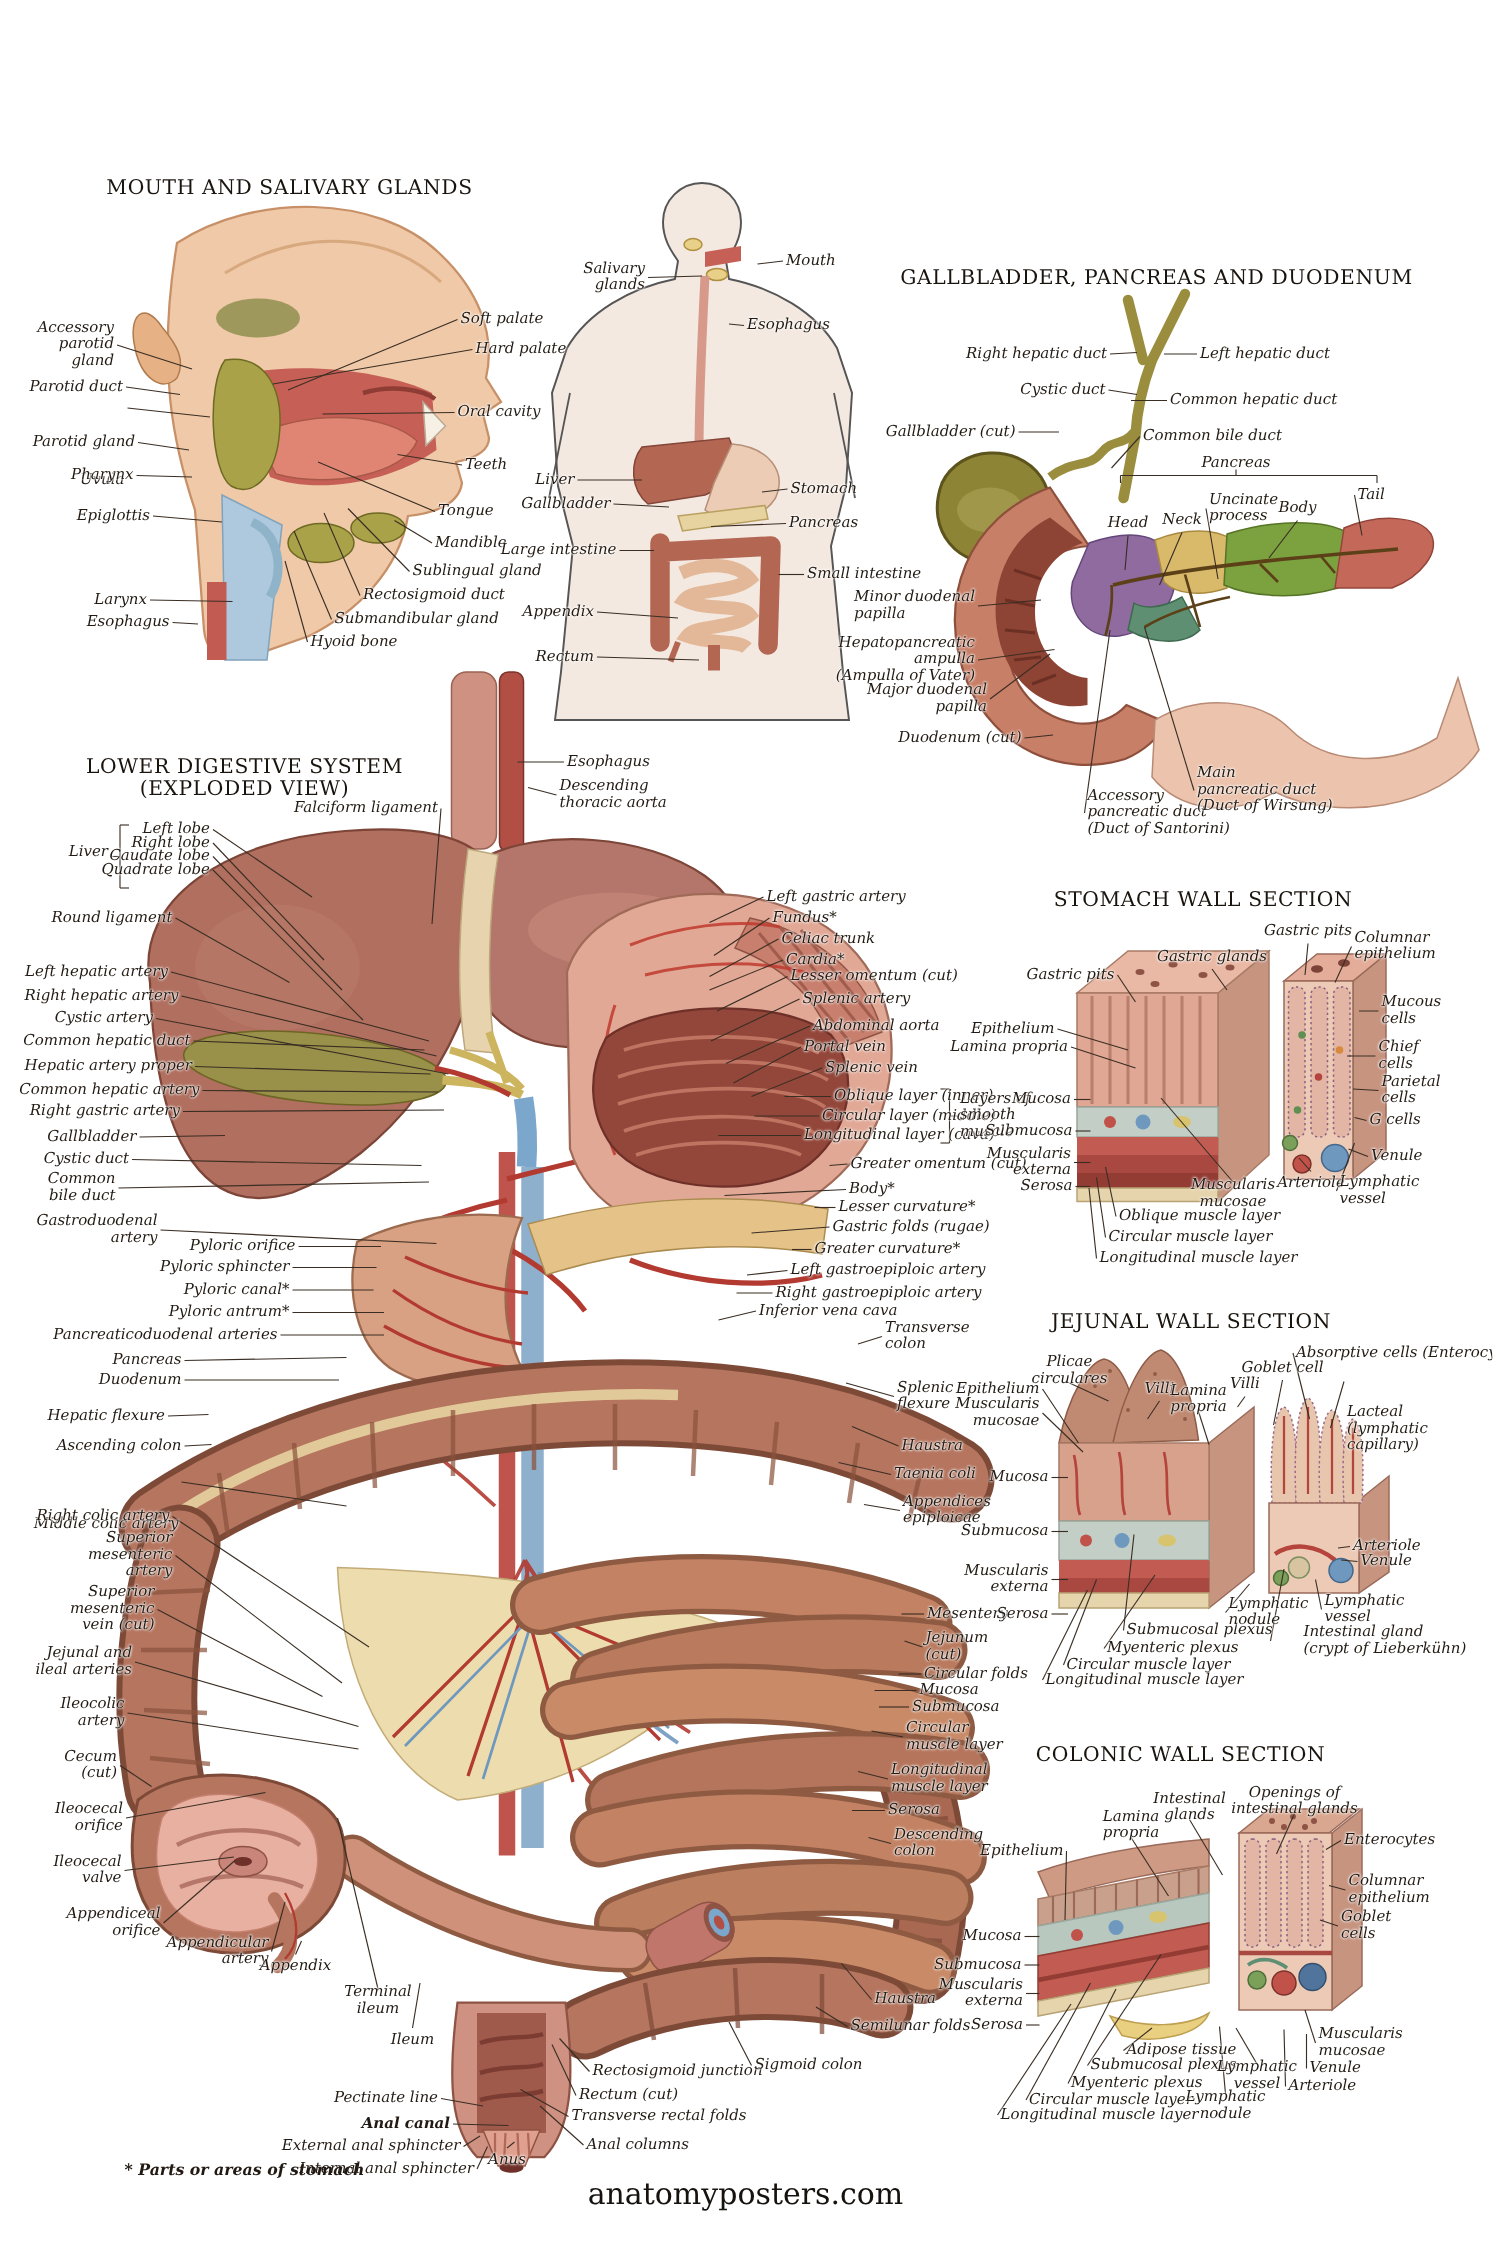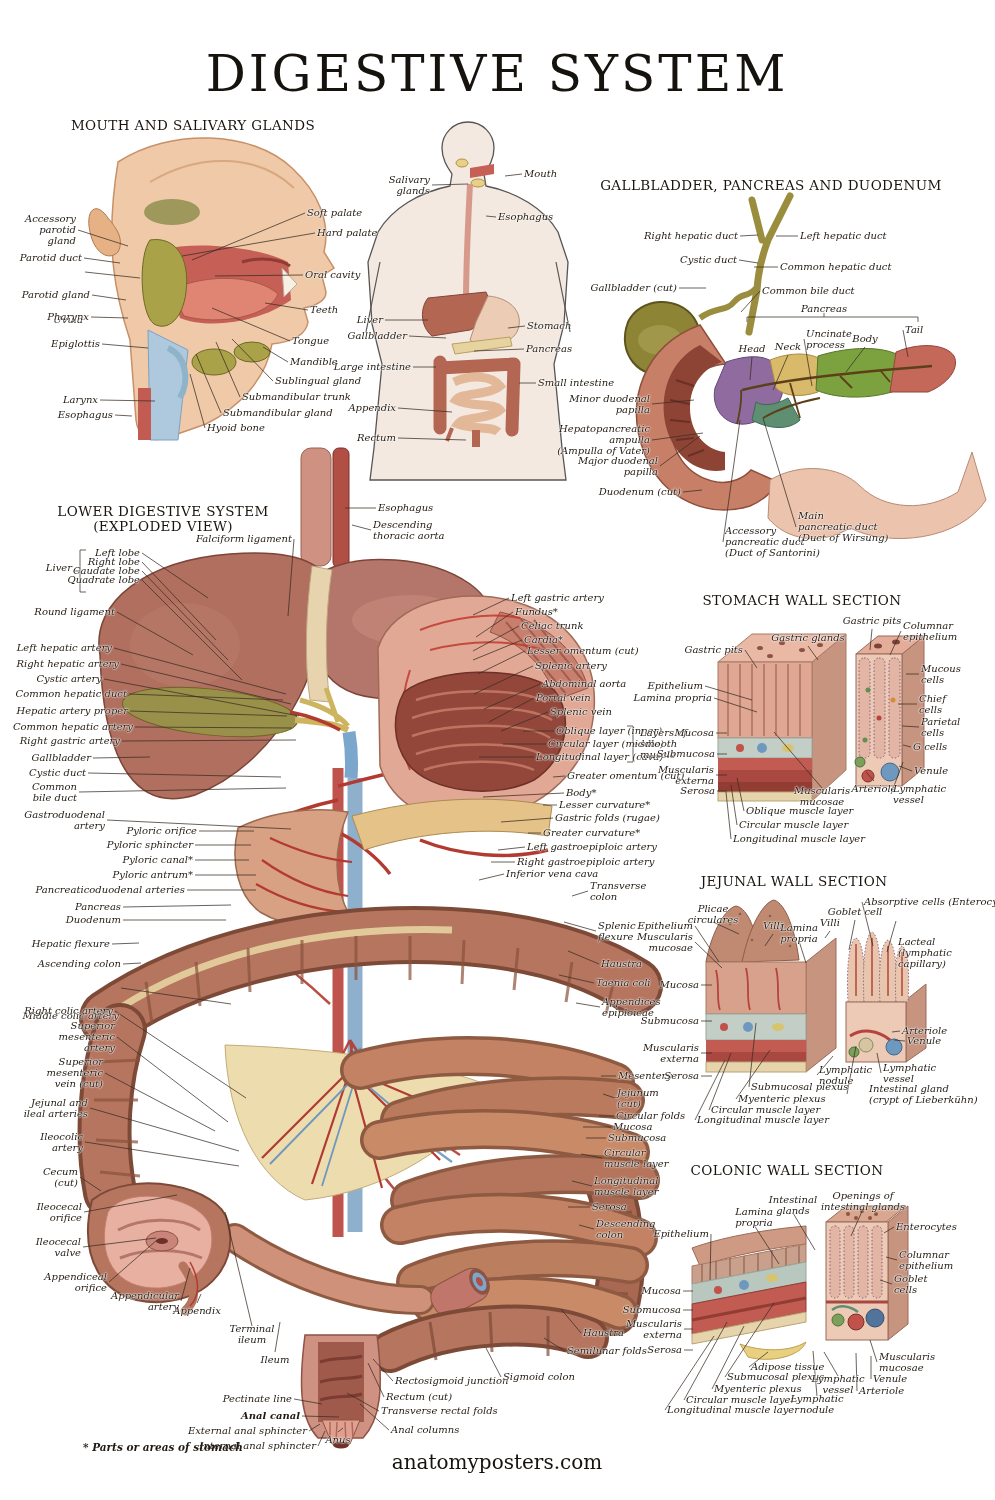--- a/index.html
+++ b/index.html
@@ -549,21 +549,21 @@
       <div class="lbl" style="top: 344px; right: 895px; text-align: right; transform: translateY(-50%);">Epiglottis</div>
       <div class="lbl" style="top: 400px; right: 897px; text-align: right; transform: translateY(-50%);">Larynx</div>
       <div class="lbl" style="top: 415px; right: 882px; text-align: right; transform: translateY(-50%);">Esophagus</div>
       <div class="lbl" style="top: 213px; left: 307px; transform: translateY(-50%);">Soft palate</div>
       <div class="lbl" style="top: 233px; left: 317px; transform: translateY(-50%);">Hard palate</div>
       <div class="lbl" style="top: 275px; left: 305px; transform: translateY(-50%);">Oral cavity</div>
       <div class="lbl" style="top: 310px; left: 310px; transform: translateY(-50%);">Teeth</div>
       <div class="lbl" style="top: 341px; left: 292px; transform: translateY(-50%);">Tongue</div>
       <div class="lbl" style="top: 362px; left: 290px; transform: translateY(-50%);">Mandible</div>
       <div class="lbl" style="top: 381px; left: 275px; transform: translateY(-50%);">Sublingual gland</div>
-      <div class="lbl" style="top: 397px; left: 242px; transform: translateY(-50%);">Submandibular trunk</div>
+      <div class="lbl" style="top: 397px; left: 242px; transform: translateY(-50%);">Rectosigmoid duct</div>
       <div class="lbl" style="top: 413px; left: 223px; transform: translateY(-50%);">Submandibular gland</div>
       <div class="lbl" style="top: 428px; left: 207px; transform: translateY(-50%);">Hyoid bone</div>
       <div class="lbl" style="top: 185px; right: 565px; text-align: right; transform: translateY(-50%);">Salivary<br>glands</div>
       <div class="lbl" style="top: 174px; left: 524px; transform: translateY(-50%);">Mouth</div>
       <div class="lbl" style="top: 217px; left: 498px; transform: translateY(-50%);">Esophagus</div>
       <div class="lbl" style="top: 320px; right: 612px; text-align: right; transform: translateY(-50%);">Liver</div>
       <div class="lbl" style="top: 336px; right: 588px; text-align: right; transform: translateY(-50%);">Gallbladder</div>
       <div class="lbl" style="top: 367px; right: 584px; text-align: right; transform: translateY(-50%);">Large intestine</div>
       <div class="lbl" style="top: 408px; right: 599px; text-align: right; transform: translateY(-50%);">Appendix</div>
       <div class="lbl" style="top: 438px; right: 599px; text-align: right; transform: translateY(-50%);">Rectum</div>
@@ -575,21 +575,21 @@
       <div class="lbl" style="top: 260px; right: 258px; text-align: right; transform: translateY(-50%);">Cystic duct</div>
       <div class="lbl" style="top: 267px; left: 780px; transform: translateY(-50%);">Common hepatic duct</div>
       <div class="lbl" style="top: 288px; right: 318px; text-align: right; transform: translateY(-50%);">Gallbladder (cut)</div>
       <div class="lbl" style="top: 291px; left: 762px; transform: translateY(-50%);">Common bile duct</div>
       <div class="lbl" style="top: 309px; left: 824px; text-align: center; transform: translate(-50%, -50%);">Pancreas</div>
       <div class="lbl" style="top: 349px; left: 752px; text-align: center; transform: translate(-50%, -50%);">Head</div>
       <div class="lbl" style="top: 347px; left: 788px; text-align: center; transform: translate(-50%, -50%);">Neck</div>
       <div class="lbl" style="top: 339px; left: 806px; transform: translateY(-50%);">Uncinate<br>process</div>
       <div class="lbl" style="top: 339px; left: 865px; text-align: left; transform: translate(-50%, -50%);">Body</div>
       <div class="lbl" style="top: 330px; left: 905px; transform: translateY(-50%);">Tail</div>
-      <div class="lbl" style="top: 404px; right: 345px; text-align: right; transform: translateY(-50%);">Minor duodenal<br>papilla</div>
+      <div class="lbl" style="top: 404px; right: 345px; transform: translateY(-50%);">Minor duodenal<br>papilla</div>
       <div class="lbl" style="top: 440px; right: 345px; text-align: right; transform: translateY(-50%);">Hepatopancreatic<br>ampulla<br>(Ampulla of Vater)</div>
       <div class="lbl" style="top: 466px; right: 337px; text-align: right; transform: translateY(-50%);">Major duodenal<br>papilla</div>
       <div class="lbl" style="top: 492px; right: 314px; text-align: right; transform: translateY(-50%);">Duodenum (cut)</div>
       <div class="lbl" style="top: 542px; left: 725px; transform: translateY(-50%);">Accessory<br>pancreatic duct<br>(Duct of Santorini)</div>
       <div class="lbl" style="top: 527px; left: 798px; transform: translateY(-50%);">Main<br>pancreatic duct<br>(Duct of Wirsung)</div>
       <div class="lbl" style="top: 508px; left: 378px; transform: translateY(-50%);">Esophagus</div>
       <div class="lbl" style="top: 530px; left: 373px; transform: translateY(-50%);">Descending<br>thoracic aorta</div>
       <div class="lbl" style="top: 539px; right: 703px; text-align: right; transform: translateY(-50%);">Falciform ligament</div>
       <div class="lbl" style="top: 568px; right: 923px; text-align: right; transform: translateY(-50%);">Liver</div>
       <div class="lbl" style="top: 553px; right: 855px; text-align: right; transform: translateY(-50%);">Left lobe</div>
@@ -737,21 +737,20 @@
       <div class="lbl" style="top: 1389px; left: 714px; transform: translateY(-50%);">Myenteric plexus</div>
       <div class="lbl" style="top: 1400px; left: 686px; transform: translateY(-50%);">Circular muscle layer</div>
       <div class="lbl" style="top: 1410px; left: 667px; transform: translateY(-50%);">Longitudinal muscle layer</div>
       <div class="lbl" style="top: 1384px; left: 838px; text-align: center; transform: translate(-50%, -50%);">Lymphatic<br>vessel</div>
       <div class="lbl" style="top: 1404px; left: 817px; text-align: center; transform: translate(-50%, -50%);">Lymphatic<br>nodule</div>
       <div class="lbl" style="top: 1379px; left: 873px; transform: translateY(-50%);">Venule</div>
       <div class="lbl" style="top: 1391px; left: 859px; transform: translateY(-50%);">Arteriole</div>
       <div class="lbl" style="top: 1362px; left: 879px; transform: translateY(-50%);">Muscularis<br>mucosae</div>
     </div>
 
-  <div class="title">DIGESTIVE SYSTEM</div>
   <div class="sec-h h-mouth">MOUTH AND SALIVARY GLANDS</div>
   <div class="sec-h h-gall">GALLBLADDER, PANCREAS AND DUODENUM</div>
   <div class="sec-h h-lower1">LOWER DIGESTIVE SYSTEM</div>
   <div class="sec-h h-lower2">(EXPLODED VIEW)</div>
   <div class="sec-h h-stomach">STOMACH WALL SECTION</div>
   <div class="sec-h h-jejunal">JEJUNAL WALL SECTION</div>
   <div class="sec-h h-colonic">COLONIC WALL SECTION</div>
   <div class="footnote">* Parts or areas of stomach</div>
   <div class="footer">anatomyposters.com</div>
 </div>

